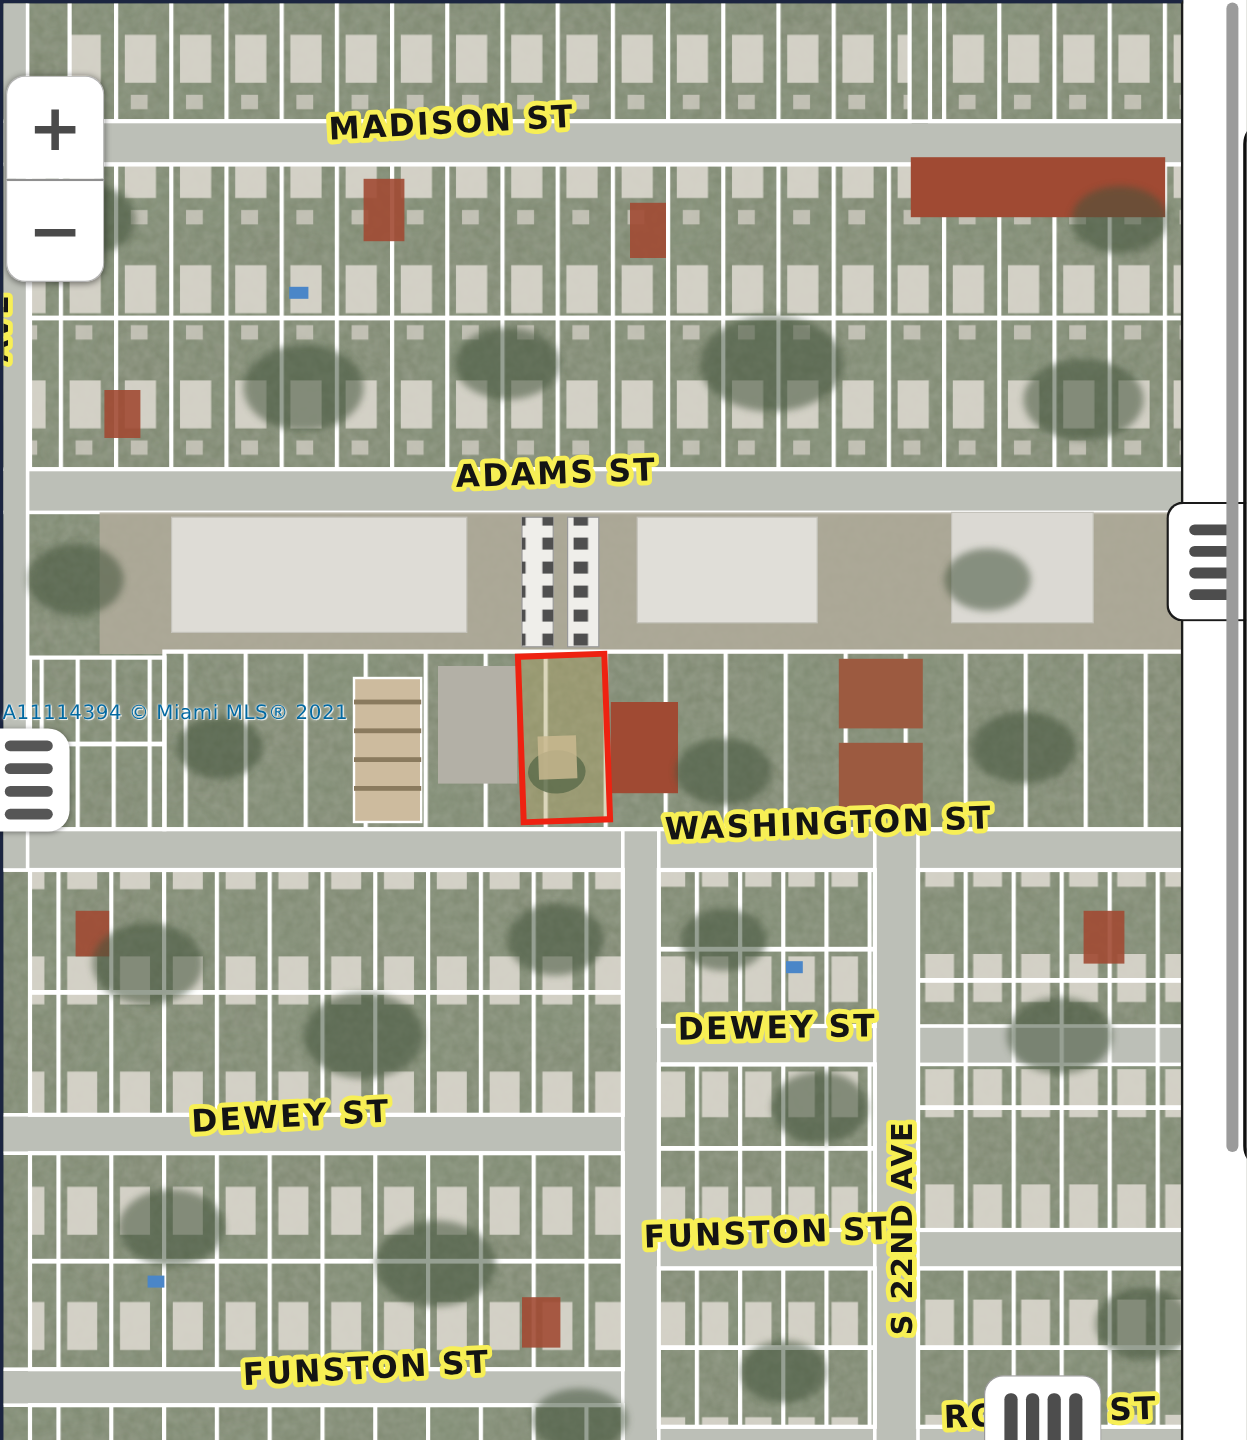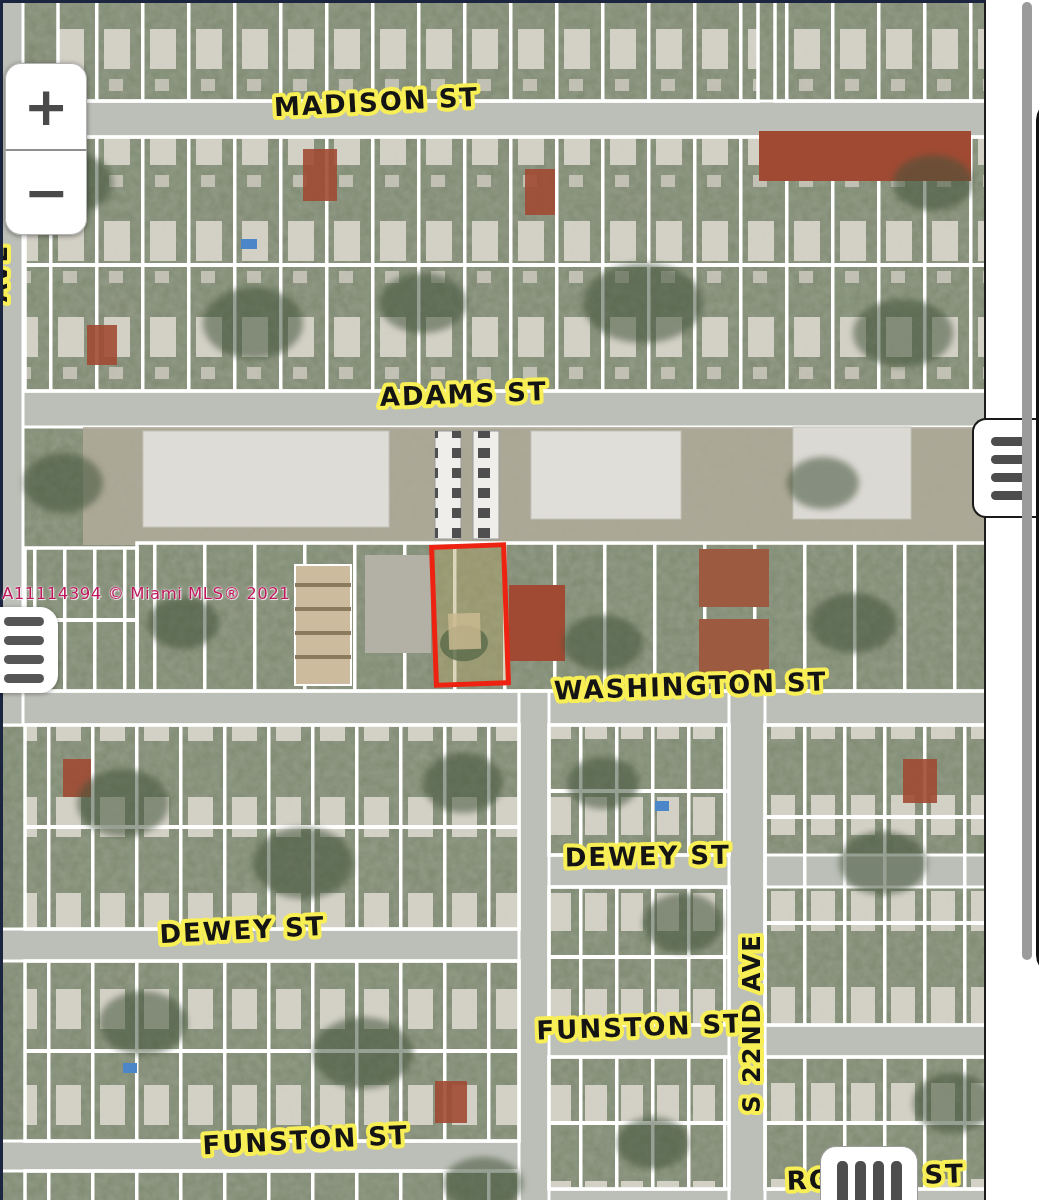--- a/index.html
+++ b/index.html
@@ -32,21 +32,21 @@
     display:flex;align-items:center;justify-content:center;
     width:82px;height:86px;background:#ffffff;border:1px solid #b3b3b3;
     box-sizing:border-box;font-family:"DejaVu Sans",sans-serif;
     font-size:54px;font-weight:bold;color:#4a4a4a;cursor:pointer;padding:0;
   }
   #zoom-in{border-radius:16px 16px 0 0;border-bottom:none;}
   #zoom-out{border-radius:0 0 16px 16px;border-top:2px solid #8f8f8f;}
   
   #watermark{
     position:absolute;left:2px;top:584px;white-space:nowrap;
-    font-size:16.5px;letter-spacing:.5px;color:#be185d;
+    font-size:16.5px;letter-spacing:.5px;color:#0369a1;
     text-shadow:0 0 1px #fff,0 0 3px rgba(255,255,255,.9),1px 1px 0 rgba(255,255,255,.7);
     text-align:center;
   }
   
   .handle{background:#fff;position:absolute;box-sizing:border-box;}
   #handle-left{
     left:-24px;top:607px;width:82px;height:86px;border-radius:18px;
     box-shadow:0 1px 4px rgba(0,0,0,.35);
     display:flex;flex-direction:column;justify-content:center;gap:10px;
     padding-left:28px;

